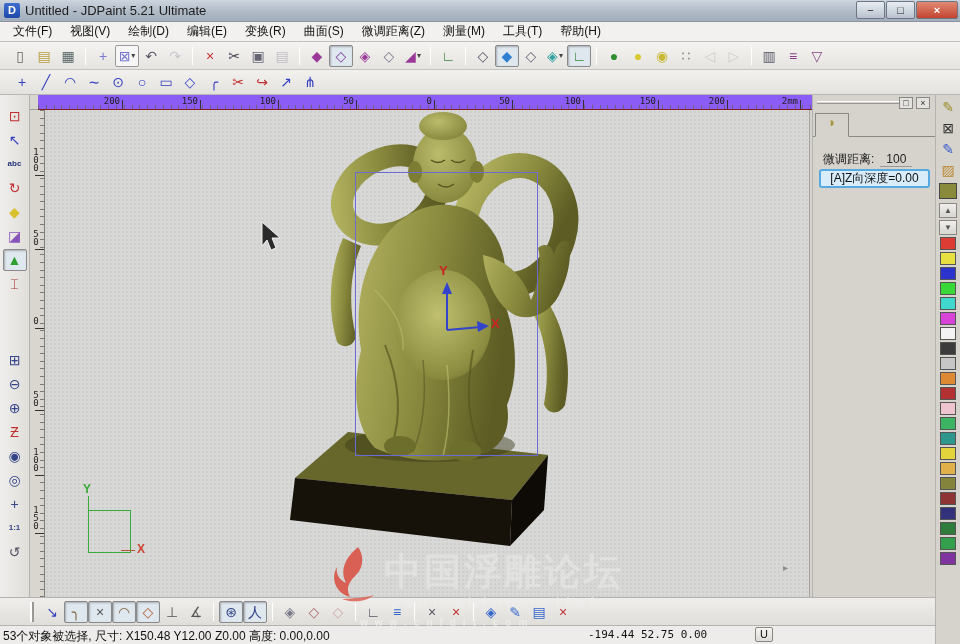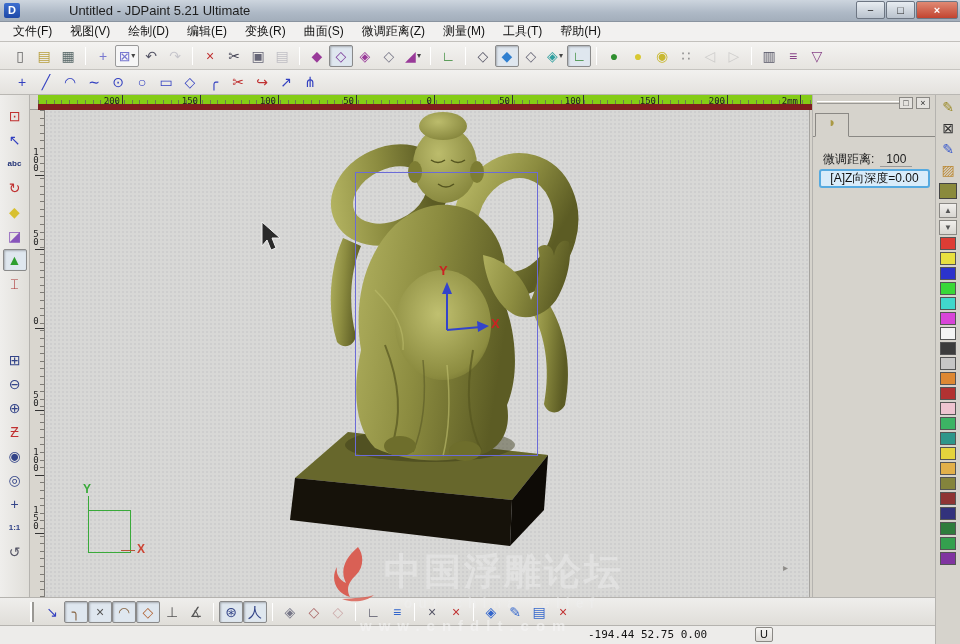--- a/index.html
+++ b/index.html
@@ -3,21 +3,21 @@
 <meta charset="utf-8">
 <style>
   *{margin:0;padding:0;box-sizing:border-box;}
   html,body{width:960px;height:644px;overflow:hidden;}
   body{font-family:"Liberation Sans",sans-serif;background:#d6d3cc;position:relative;font-size:12px;}
   .abs{position:absolute;}
 
   
   #titlebar{left:0;top:0;width:960px;height:22px;background:linear-gradient(#cdd5de,#aeb9c6 60%,#a3aebb);border-bottom:1px solid #8a94a0;display:flex;align-items:center;}
   #logo{width:16px;height:15px;margin:0 5px 0 4px;background:linear-gradient(#3d6fd0,#1e49a8);color:#fff;font-weight:bold;font-size:11px;line-height:15px;text-align:center;border-radius:2px;}
-  #title-text{color:#1d1d1d;font-size:13px;margin-left:44px;}
+  #title-text{color:#1d1d1d;font-size:13px;}
   #winbtns{position:absolute;right:2px;top:1px;display:flex;}
   .winbtn{width:29px;height:18px;border:1px solid #6d7683;border-radius:2px;margin-left:1px;background:linear-gradient(#e8edf2,#b9c2cd);color:#222;font-size:11px;line-height:16px;text-align:center;}
   .winbtn.close{background:linear-gradient(#e08a74,#c24430);color:#fff;width:42px;font-weight:bold;}
 
   
   #menubar{left:0;top:22px;width:960px;height:20px;background:#f2f1f0;border-bottom:1px solid #c2c0bc;display:flex;align-items:center;padding-left:4px;}
   .menu-item{padding:2px 9px;color:#111;}
 
   
   #toolbar1{left:0;top:42px;width:960px;height:28px;background:linear-gradient(#f4f3f1,#e6e4e0);border-bottom:1px solid #c6c4c0;display:flex;align-items:center;padding-left:8px;}
@@ -31,21 +31,21 @@
   .tbi .dd{font-size:8px;color:#444;margin-left:1px;}
   .tbsep{width:1px;height:18px;background:#b0aeaa;border-right:1px solid #fff;margin:0 5px;}
 
   
   #work{left:0;top:95px;width:960px;height:502px;background:#d6d3cc;}
   #lefttools{left:0;top:0;width:30px;height:502px;background:linear-gradient(90deg,#efeeec,#e0ded9);border-right:1px solid #b5b3af;display:flex;flex-direction:column;align-items:center;padding-top:10px;}
   #lefttools .tbi{margin-bottom:2px;}
   .toolgap{height:52px;}
 
   
-  #hruler{left:38px;top:0;width:880px;height:15px;background:#84cc16;border-bottom:6px solid #7f1d1d;}
+  #hruler{left:38px;top:0;width:880px;height:15px;background:#8b5cf6;border-bottom:1px solid #7f1d1d;}
   #hruler .minor{position:absolute;left:0;bottom:0;width:100%;height:4px;background:repeating-linear-gradient(to right,#66645f 0 1px,transparent 1px 7.8px);opacity:.8;}
   .hlab{position:absolute;top:1px;font-size:9px;color:#222;width:34px;text-align:right;font-family:"DejaVu Sans Mono","Liberation Mono",monospace;}
   .htick{position:absolute;bottom:0;width:1px;height:9px;background:#333;}
   #vruler{left:30px;top:15px;width:15px;height:487px;background:#d9d6cf;border-right:1px solid #7f7d79;}
   #vruler .minor{position:absolute;right:0;top:0;height:100%;width:4px;background:repeating-linear-gradient(to bottom,#66645f 0 1px,transparent 1px 7.6px);opacity:.8;}
   .vlab{position:absolute;left:1px;width:10px;display:flex;flex-direction:column;align-items:center;font-size:9px;line-height:8px;color:#222;font-family:"DejaVu Sans Mono","Liberation Mono",monospace;}
   .vtick{position:absolute;right:0;height:1px;width:9px;background:#333;}
   #ruler-corner{left:30px;top:0;width:15px;height:15px;background:#d9d6cf;border-right:1px solid #9f9d99;border-bottom:1px solid #9f9d99;}
 
   
@@ -63,21 +63,21 @@
   #origin-arrow-y:before{content:"";position:absolute;left:1px;top:0;width:1px;height:14px;background:#3aaa3a;}
   #origin-arrow-x{left:76px;top:439px;width:14px;height:3px;}
   #origin-arrow-x:before{content:"";position:absolute;top:1px;left:0;height:1px;width:14px;background:#b65535;}
   #scroll-hint{left:738px;top:452px;color:#8f8d89;font-size:10px;}
 
   
   #brand{left:332px;top:543px;width:330px;z-index:40;pointer-events:none;}
   #brand-flame{position:absolute;left:0;top:2px;}
   #brand-name{position:absolute;left:52px;top:4px;font-size:37px;font-weight:bold;color:rgba(235,235,235,.55);letter-spacing:3px;white-space:nowrap;}
   #brand-sub{position:absolute;left:58px;top:52px;font-size:14px;font-weight:bold;color:rgba(240,240,240,.5);letter-spacing:6px;white-space:nowrap;}
-  #brand-url{position:absolute;left:28px;top:74px;font-size:15px;font-weight:bold;color:rgba(245,245,245,.55);letter-spacing:7px;white-space:nowrap;}
+  #brand-url{position:absolute;left:28px;top:74px;font-size:10px;font-weight:bold;color:rgba(245,245,245,.55);letter-spacing:7px;white-space:nowrap;}
 
   
   #panel{left:812px;top:0;width:123px;height:502px;background:#d6d3cc;border-left:1px solid #b5b3af;}
   #panel-grip{position:absolute;left:4px;top:6px;width:86px;height:3px;border-top:1px solid #fff;border-bottom:1px solid #9a9894;}
   .panel-winbtn{position:absolute;top:2px;width:14px;height:12px;border:1px solid #8a8884;background:#e4e2de;font-size:9px;line-height:10px;text-align:center;color:#333;}
   #panel-restore{right:22px;}
   #panel-close{right:5px;}
   #panel-tab{position:absolute;left:2px;top:18px;width:34px;height:24px;border:1px solid #8a8884;border-bottom:1px solid #d6d3cc;background:#d6d3cc;text-align:center;font-size:14px;z-index:2;}
   #panel-tabline{position:absolute;left:0;top:41px;width:123px;border-top:1px solid #8a8884;}
   #nudge-row{position:absolute;left:10px;top:56px;width:110px;font-size:12px;color:#222;}
@@ -587,20 +587,21 @@
     </div>
     <div class="tbi">
       <span class="glyph" style="color: rgb(51, 102, 204);">▤</span>
     </div>
     <div class="tbi">
       <span class="glyph" style="color: rgb(192, 48, 48);">×</span>
     </div>
   </div>
 
 <div id="statusbar" class="abs">
+  <div id="status-left">53个对象被选择, 尺寸: X150.48 Y12.00 Z0.00 高度: 0.00,0.00</div>
   <div id="status-coords">-194.44  52.75  0.00</div>
   <div id="unit-btn">U</div>
   <div id="resize-grip"></div>
 </div>
 
 <div id="brand" class="abs">
   <svg id="brand-flame" width="46" height="58" viewBox="0 0 46 58">
     <path d="M26,2 C12,14 8,26 14,38 C6,34 4,28 5,22 C-2,34 4,48 18,52 C14,44 16,38 24,30 C32,22 32,10 26,2 Z" fill="#d96055"></path>
     <path d="M10,54 C20,58 34,57 42,50 C34,53 22,53 10,54 Z" fill="#d96055" opacity="0.85"></path>
   </svg>

